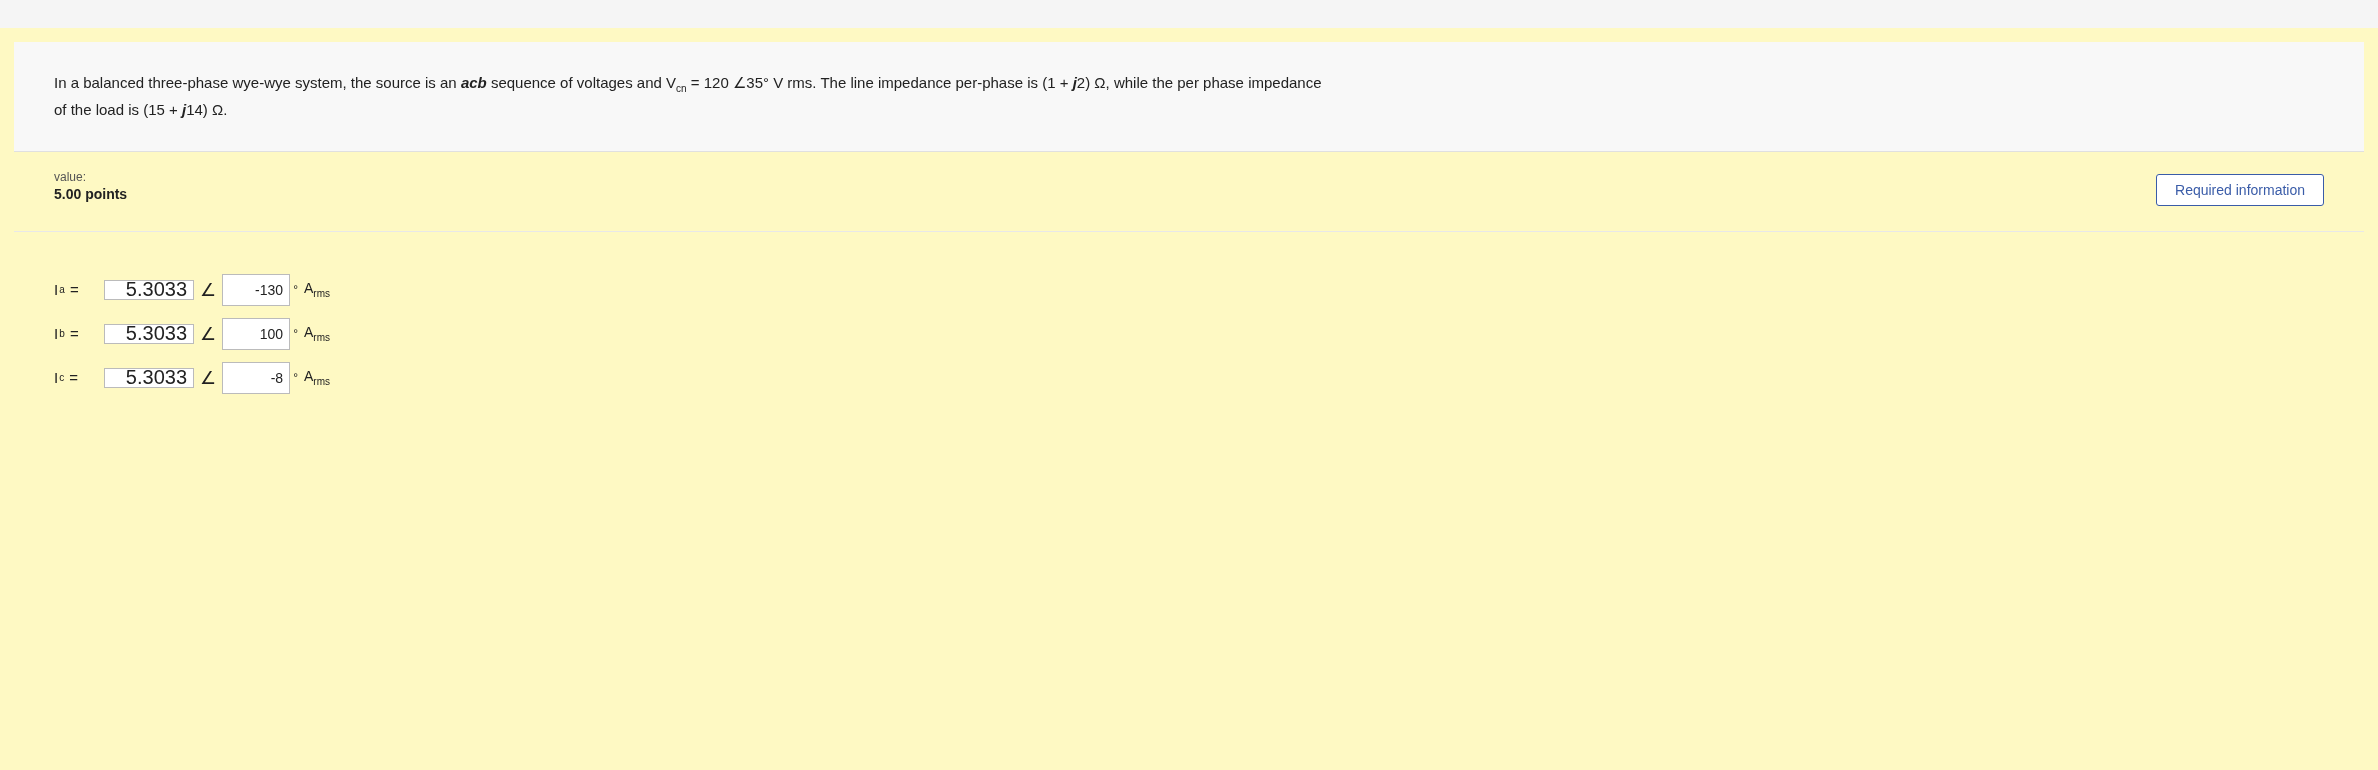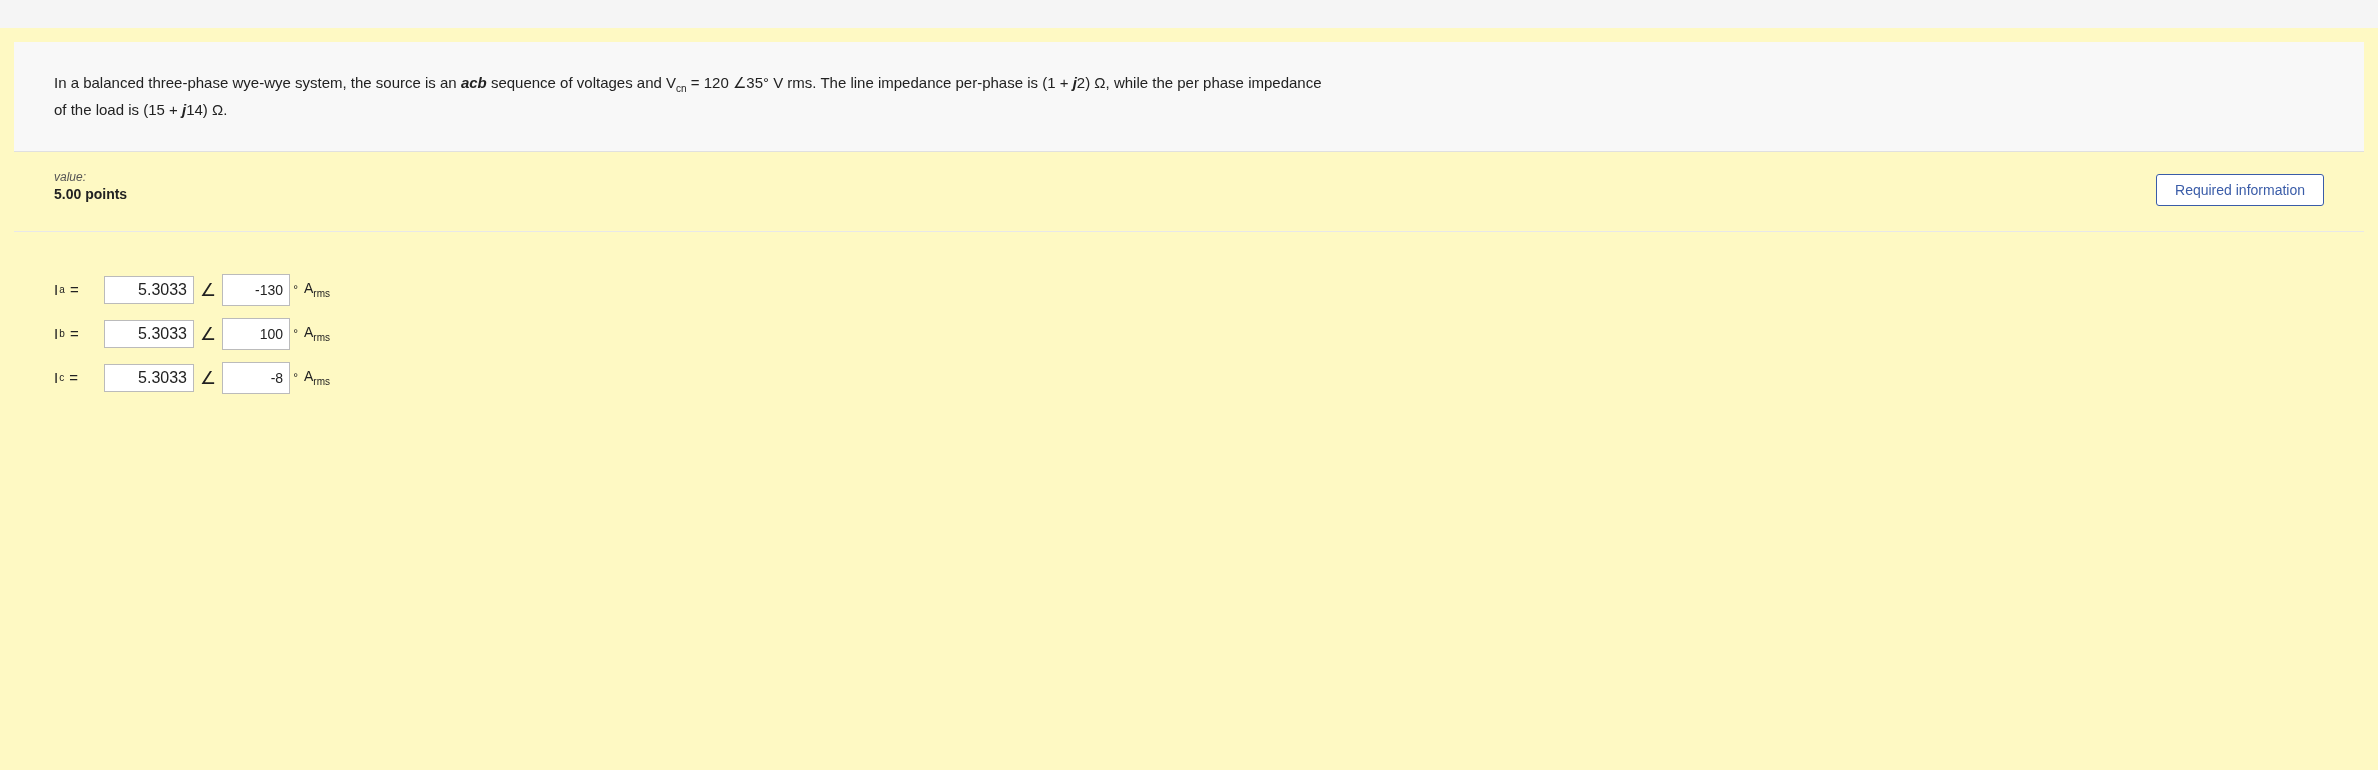--- a/index.html
+++ b/index.html
@@ -54,21 +54,20 @@
       align-items: flex-start;
       justify-content: space-between;
       border-bottom: 1px solid #e8e8e8;
       min-height: 80px;
     }
 
     .value-label {
       font-size: 12px;
       color: #555;
       margin-bottom: 2px;
-      font-style: italic;
     }
 
     .value-points {
       font-size: 14px;
       font-weight: bold;
       color: #222;
     }
 
     .required-info-btn {
       border: 1.5px solid #3a5ca8;
@@ -117,22 +116,22 @@
     }
 
     .current-label sub {
       font-size: 10px;
     }
 
     .current-value {
       border: 1px solid #bbb;
       background: #fff;
       min-width: 90px;
-      height: 28px;
-      font-size: 16px;
+      height: 20px;
+      font-size: 20px;
       text-align: right;
       padding: 0 6px;
       display: inline-flex;
       align-items: center;
       justify-content: flex-end;
       color: #222;
     }
 
     .angle-symbol {
       font-size: 18px;

